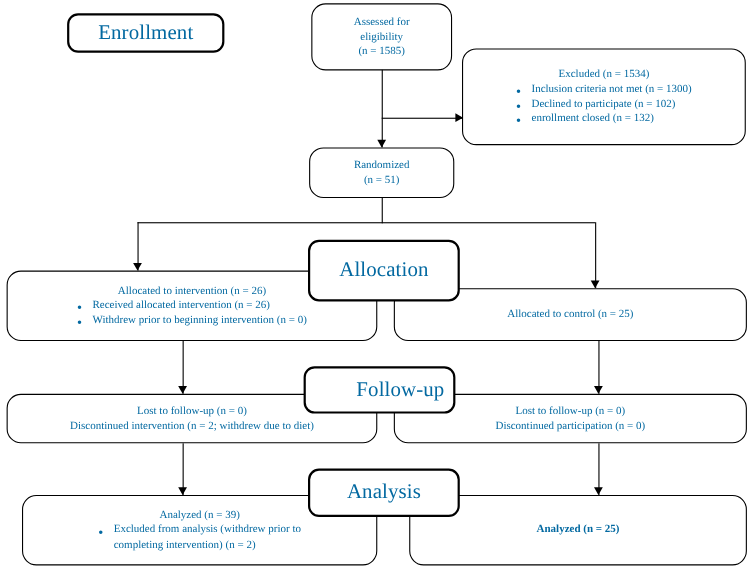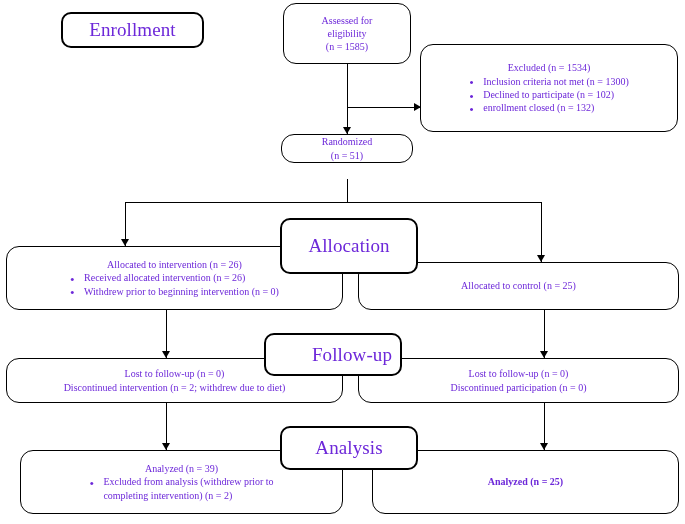--- a/index.html
+++ b/index.html
@@ -6,21 +6,21 @@
     margin: 0;
     padding: 0;
     background: #ffffff;
   }
   #diagram {
     position: relative;
     width: 685px;
     height: 524px;
     background: #ffffff;
     font-family: "Liberation Serif", "DejaVu Serif", serif;
-    color: #6d28d9;
+    color: #0369a1;
     overflow: hidden;
   }
   .box {
     position: absolute;
     box-sizing: border-box;
     border: 1.6px solid #000000;
     border-radius: 13px;
     background: #ffffff;
     display: flex;
     flex-direction: column;
@@ -154,21 +154,21 @@
         <li>
           <span>Declined to participate (n = 102)</span>
         </li>
         <li>
           <span class="cont">enrollment closed (n = 132)</span>
         </li>
       </ul>
     </div>
   </div>
 
-  <div class="box" style="left:281px; top:134px; width:132px; height:29px;">
+  <div class="box" style="left:281px; top:134px; width:132px; height:46px;">
     <span class="line">Randomized</span>
     <span class="line">(n = 51)</span>
   </div>
 
   <div class="box" style="left:6px; top:246px; width:337px; height:64px;">
     <div class="inner-pad">
       <span class="line">Allocated to intervention (n = 26)</span>
       <ul class="bullets">
         <li>
           <span>Received allocated intervention (n = 26)</span>
@@ -191,21 +191,21 @@
   <div class="box" style="left:6px; top:358px; width:337px; height:45px;">
     <span class="line">Lost to follow-up (n = 0)</span>
     <span class="line">Discontinued intervention (n = 2; withdrew due to diet)</span>
   </div>
 
   <div class="box" style="left:358px; top:358px; width:321px; height:45px;">
     <span class="line">Lost to follow-up (n = 0)</span>
     <span class="line">Discontinued participation (n = 0)</span>
   </div>
 
-  <div class="box stage" style="left:264px; top:333px; width:138px; height:43px;padding-left:38px;">
+  <div class="box stage" style="left:276px; top:333px; width:138px; height:43px;padding-left:38px;">
     <span class="line">Follow-up</span>
   </div>
 
   <div class="box" style="left:20px; top:450px; width:323px; height:64px;">
     <div class="inner-pad">
       <span class="line">Analyzed (n = 39)</span>
       <ul class="bullets">
         <li>
           <span>Excluded from analysis (withdrew prior to</span>
           <span class="cont">completing intervention) (n = 2)</span>

